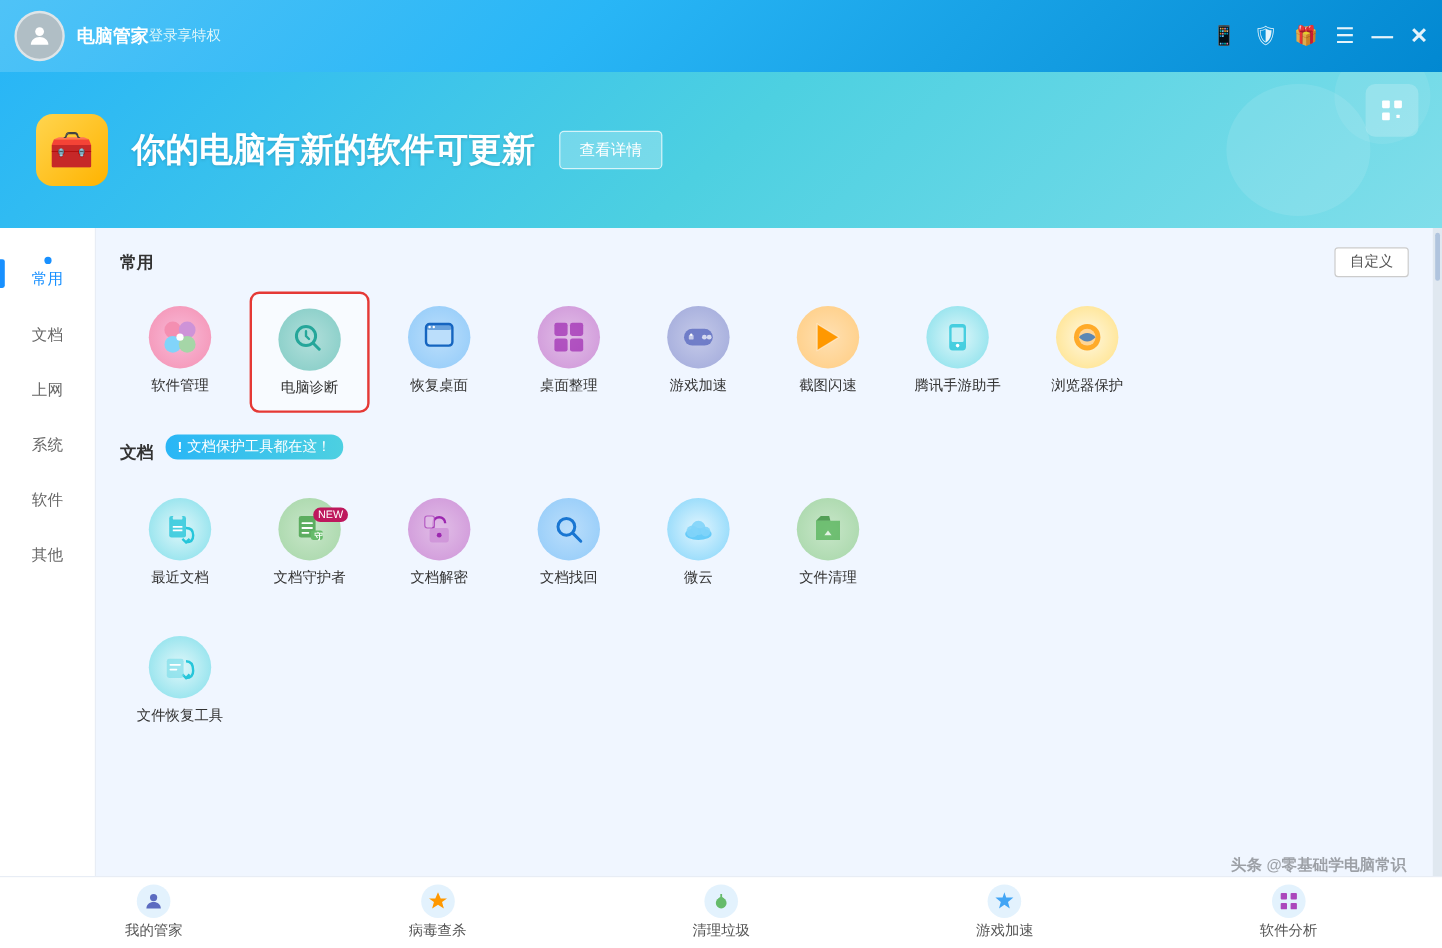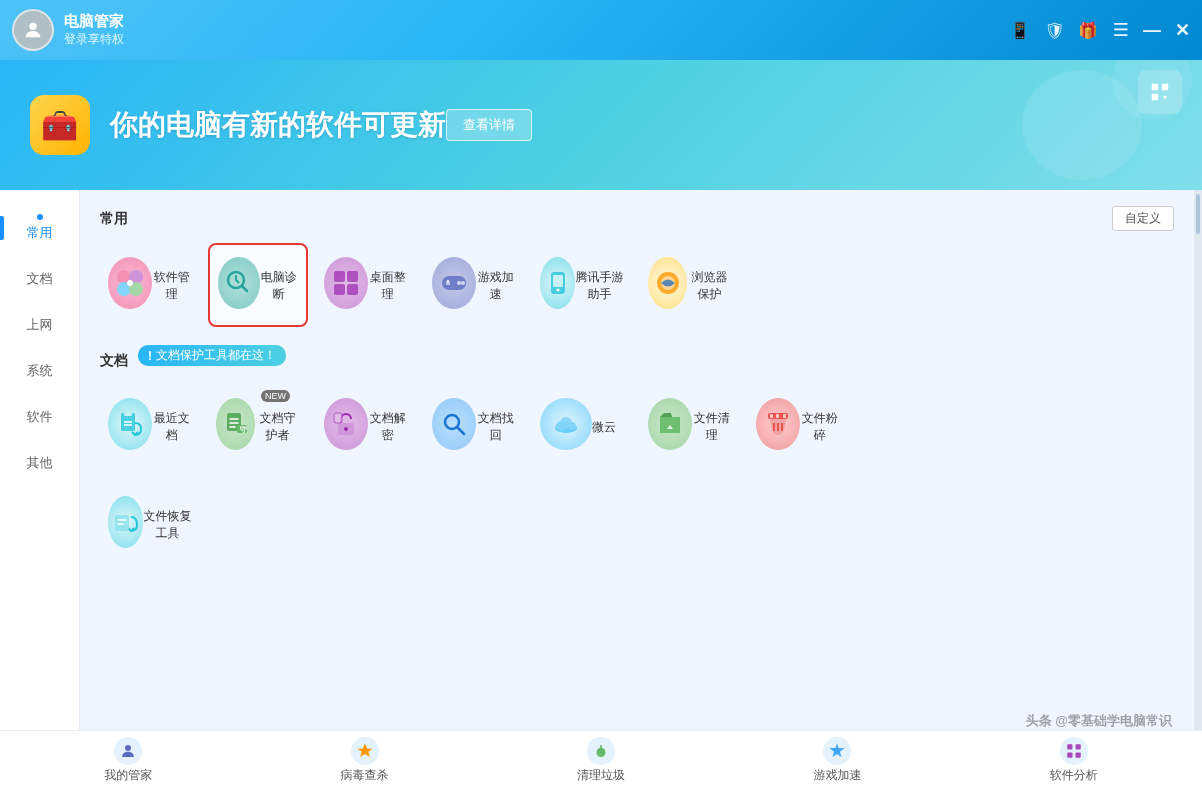--- a/index.html
+++ b/index.html
@@ -17,21 +17,21 @@
     }
     .titlebar-avatar {
       width: 42px; height: 42px;
       border-radius: 50%;
       background: #b0bec5;
       display: flex; align-items: center; justify-content: center;
       color: #fff; font-size: 20px;
       border: 2px solid rgba(255,255,255,0.6);
       margin-right: 10px;
     }
-    .titlebar-info { display: flex; flex-direction: column; }
+    .titlebar-info { display: flex; }
     .titlebar-title { color: #fff; font-size: 15px; font-weight: bold; }
     .titlebar-subtitle { color: #e0f7fa; font-size: 12px; }
     .titlebar-controls {
       position: absolute; right: 12px; top: 50%; transform: translateY(-50%);
       display: flex; align-items: center; gap: 14px;
     }
     .titlebar-controls span { color: #fff; font-size: 16px; cursor: pointer; opacity: 0.9; }
 
     
     .banner {
@@ -53,20 +53,21 @@
       margin-right: 20px;
       flex-shrink: 0;
     }
     .banner-text {
       font-size: 28px;
       font-weight: bold;
       color: #fff;
       text-shadow: 0 1px 3px rgba(0,0,0,0.15);
     }
     .banner-btn {
+      margin-left: 20px;
       background: rgba(255,255,255,0.25);
       border: 1px solid rgba(255,255,255,0.7);
       color: #fff;
       padding: 6px 16px;
       border-radius: 4px;
       font-size: 13px;
       cursor: pointer;
     }
     .banner-decor {
       position: absolute; right: 60px; top: 10px;
@@ -163,21 +164,21 @@
     
     .tools-grid {
       display: flex;
       flex-wrap: wrap;
       gap: 8px;
       margin-bottom: 18px;
     }
     .tool-item {
       width: 100px;
       display: flex;
-      flex-direction: row;
+      flex-direction: column;
       align-items: center;
       padding: 12px 8px 10px;
       cursor: pointer;
       border-radius: 8px;
       transition: background 0.2s;
       position: relative;
     }
     .tool-item.highlighted {
       border: 2px solid #e53935;
       border-radius: 8px;
@@ -278,22 +279,22 @@
       display: flex; flex-direction: column; align-items: center; padding-top: 4px;
     }
     .scroll-thumb {
       width: 4px; height: 40px;
       background: #b0c4de;
       border-radius: 2px;
     }
 
     .badge-new {
       position: absolute;
-      top: 4px; right: 18px;
-      background: #737373;
+      top: 20px; right: 18px;
+      background: #be185d;
       color: #fff;
       font-size: 9px;
       padding: 1px 4px;
       border-radius: 6px;
     }
   </style>
 </head>
 <body>
 
 <div class="titlebar">
@@ -384,20 +385,31 @@
         <div class="tool-icon icon-teal">
           <svg width="30" height="30" viewBox="0 0 30 30" fill="none">
             <circle cx="12" cy="12" r="8" stroke="#26a69a" stroke-width="2.5" fill="none"></circle>
             <path d="M12 8v4l2.5 2.5" stroke="#26a69a" stroke-width="2" stroke-linecap="round"></path>
             <path d="M18 18l5 5" stroke="#26a69a" stroke-width="2.5" stroke-linecap="round"></path>
           </svg>
         </div>
         <span class="tool-label">电脑诊断</span>
       </div>
 
+      <div class="tool-item">
+        <div class="tool-icon icon-blue">
+          <svg width="30" height="30" viewBox="0 0 30 30" fill="none">
+            <rect x="4" y="4" width="22" height="18" rx="3" stroke="#1565c0" stroke-width="2" fill="#bbdefb"></rect>
+            <rect x="4" y="4" width="22" height="5" rx="3" fill="#1565c0" opacity="0.5"></rect>
+            <circle cx="7" cy="6.5" r="1" fill="#fff"></circle>
+            <circle cx="10.5" cy="6.5" r="1" fill="#fff"></circle>
+          </svg>
+        </div>
+        <span class="tool-label">恢复桌面</span>
+      </div>
 
       <div class="tool-item">
         <div class="tool-icon icon-purple">
           <svg width="30" height="30" viewBox="0 0 30 30" fill="none">
             <rect x="3" y="3" width="11" height="11" rx="2" fill="#9c27b0" opacity="0.7"></rect>
             <rect x="16" y="3" width="11" height="11" rx="2" fill="#9c27b0" opacity="0.7"></rect>
             <rect x="3" y="16" width="11" height="11" rx="2" fill="#9c27b0" opacity="0.7"></rect>
             <rect x="16" y="16" width="11" height="11" rx="2" fill="#9c27b0" opacity="0.7"></rect>
           </svg>
         </div>
@@ -410,20 +422,29 @@
             <rect x="3" y="8" width="24" height="14" rx="7" fill="#5c6bc0" opacity="0.8"></rect>
             <rect x="7" y="13" width="4" height="4" rx="1" fill="#fff" opacity="0.6"></rect>
             <circle cx="9" cy="13" r="1" fill="#fff"></circle>
             <circle cx="20" cy="15" r="2" fill="#fff" opacity="0.7"></circle>
             <circle cx="24" cy="15" r="2" fill="#fff" opacity="0.7"></circle>
           </svg>
         </div>
         <span class="tool-label">游戏加速</span>
       </div>
 
+      <div class="tool-item">
+        <div class="tool-icon icon-orange">
+          <svg width="30" height="30" viewBox="0 0 30 30" fill="none">
+            <polygon points="6,4 24,15 6,26" fill="#ff9800"></polygon>
+            <polygon points="6,4 24,15 6,26" fill="none" stroke="#fff" stroke-width="1" opacity="0.5"></polygon>
+          </svg>
+        </div>
+        <span class="tool-label">截图闪速</span>
+      </div>
 
       <div class="tool-item">
         <div class="tool-icon icon-cyan">
           <svg width="30" height="30" viewBox="0 0 30 30" fill="none">
             <rect x="8" y="4" width="14" height="22" rx="3" fill="#26c6da" opacity="0.8"></rect>
             <rect x="10" y="7" width="10" height="12" rx="1" fill="#fff" opacity="0.7"></rect>
             <circle cx="15" cy="22" r="1.5" fill="#fff"></circle>
           </svg>
         </div>
         <span class="tool-label">腾讯手游助手</span>
@@ -516,35 +537,20 @@
         <div class="tool-icon icon-green">
           <svg width="30" height="30" viewBox="0 0 30 30" fill="none">
             <path d="M5 8h20v16H5z" fill="#4caf50" opacity="0.7" rx="2"></path>
             <path d="M5 8l4-4h7l1 4z" fill="#388e3c" opacity="0.8"></path>
             <path d="M15 16l-3 4h6z" fill="#fff" opacity="0.8"></path>
           </svg>
         </div>
         <span class="tool-label">文件清理</span>
       </div>
 
-      <div class="tool-item">
-        <div class="tool-icon icon-red">
-          <svg width="30" height="30" viewBox="0 0 30 30" fill="none">
-            <rect x="5" y="4" width="20" height="6" rx="2" fill="#e53935" opacity="0.8"></rect>
-            <rect x="7" y="5" width="3" height="4" rx="1" fill="#fff" opacity="0.7"></rect>
-            <rect x="13" y="5" width="3" height="4" rx="1" fill="#fff" opacity="0.7"></rect>
-            <rect x="20" y="5" width="3" height="4" rx="1" fill="#fff" opacity="0.7"></rect>
-            <path d="M7 10 Q8 26 15 26 Q22 26 23 10" fill="#ef9a9a" opacity="0.8"></path>
-            <line x1="11" y1="14" x2="11" y2="22" stroke="#e53935" stroke-width="1.5"></line>
-            <line x1="15" y1="14" x2="15" y2="22" stroke="#e53935" stroke-width="1.5"></line>
-            <line x1="19" y1="14" x2="19" y2="22" stroke="#e53935" stroke-width="1.5"></line>
-          </svg>
-        </div>
-        <span class="tool-label">文件粉碎</span>
-      </div>
 
     </div>
 
     <div class="tools-grid">
       <div class="tool-item">
         <div class="tool-icon icon-cyan">
           <svg width="30" height="30" viewBox="0 0 30 30" fill="none">
             <path d="M20 10 Q26 10 26 18 Q26 24 20 24" stroke="#26c6da" stroke-width="2" fill="none"></path>
             <polyline points="17,21 20,24 23,21" stroke="#26c6da" stroke-width="2" fill="none"></polyline>
             <rect x="4" y="8" width="14" height="16" rx="2" fill="#80deea" opacity="0.7"></rect>

